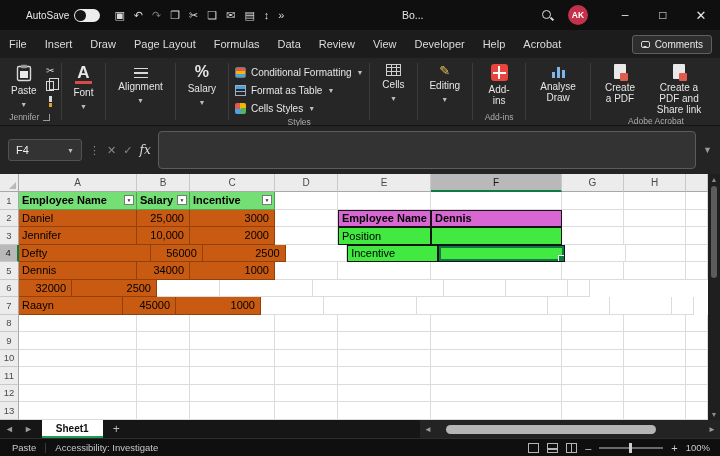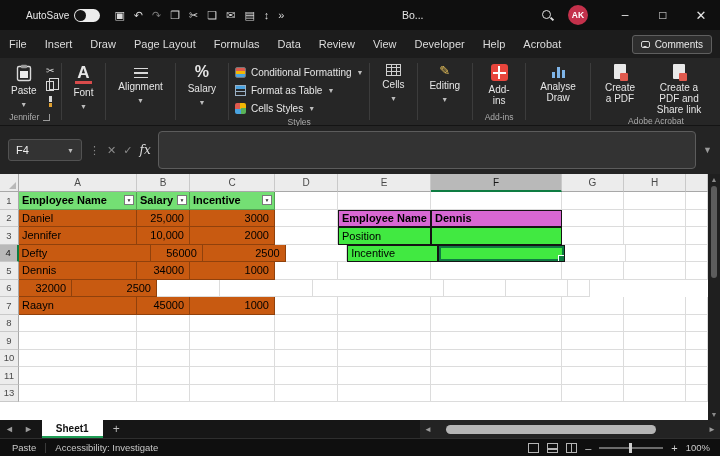--- a/index.html
+++ b/index.html
@@ -425,21 +425,21 @@
           <div class="cell orange num" style="width: 85px;">2500</div>
           <div class="cell" style="width: 63px;"></div>
           <div class="cell" style="width: 93px;"></div>
           <div class="cell" style="width: 131px;"></div>
           <div class="cell" style="width: 62px;"></div>
           <div class="cell" style="width: 62px;"></div>
           <div class="cell" style="width: 22px;"></div>
         </div>
         <div class="grow">
           <div class="rh">7</div>
-          <div class="cell orange" style="width: 118px;">Raayn</div>
+          <div class="cell orange" style="width: 104px;">Raayn</div>
           <div class="cell orange num" style="width: 53px;">45000</div>
           <div class="cell orange num" style="width: 85px;">1000</div>
           <div class="cell" style="width: 63px;"></div>
           <div class="cell" style="width: 93px;"></div>
           <div class="cell" style="width: 131px;"></div>
           <div class="cell" style="width: 62px;"></div>
           <div class="cell" style="width: 62px;"></div>
           <div class="cell" style="width: 22px;"></div>
         </div>
         <div class="grow">
@@ -473,20 +473,32 @@
           <div class="cell" style="width: 85px;"></div>
           <div class="cell" style="width: 63px;"></div>
           <div class="cell" style="width: 93px;"></div>
           <div class="cell" style="width: 131px;"></div>
           <div class="cell" style="width: 62px;"></div>
           <div class="cell" style="width: 62px;"></div>
           <div class="cell" style="width: 22px;"></div>
         </div>
         <div class="grow">
           <div class="rh">11</div>
+          <div class="cell" style="width: 118px;"></div>
+          <div class="cell" style="width: 53px;"></div>
+          <div class="cell" style="width: 85px;"></div>
+          <div class="cell" style="width: 63px;"></div>
+          <div class="cell" style="width: 93px;"></div>
+          <div class="cell" style="width: 131px;"></div>
+          <div class="cell" style="width: 62px;"></div>
+          <div class="cell" style="width: 62px;"></div>
+          <div class="cell" style="width: 22px;"></div>
+        </div>
+        <div class="grow">
+          <div class="rh">12</div>
           <div class="cell" style="width: 118px;"></div>
           <div class="cell" style="width: 53px;"></div>
           <div class="cell" style="width: 85px;"></div>
           <div class="cell" style="width: 63px;"></div>
           <div class="cell" style="width: 93px;"></div>
           <div class="cell" style="width: 131px;"></div>
           <div class="cell" style="width: 62px;"></div>
           <div class="cell" style="width: 62px;"></div>
           <div class="cell" style="width: 22px;"></div>
         </div>

